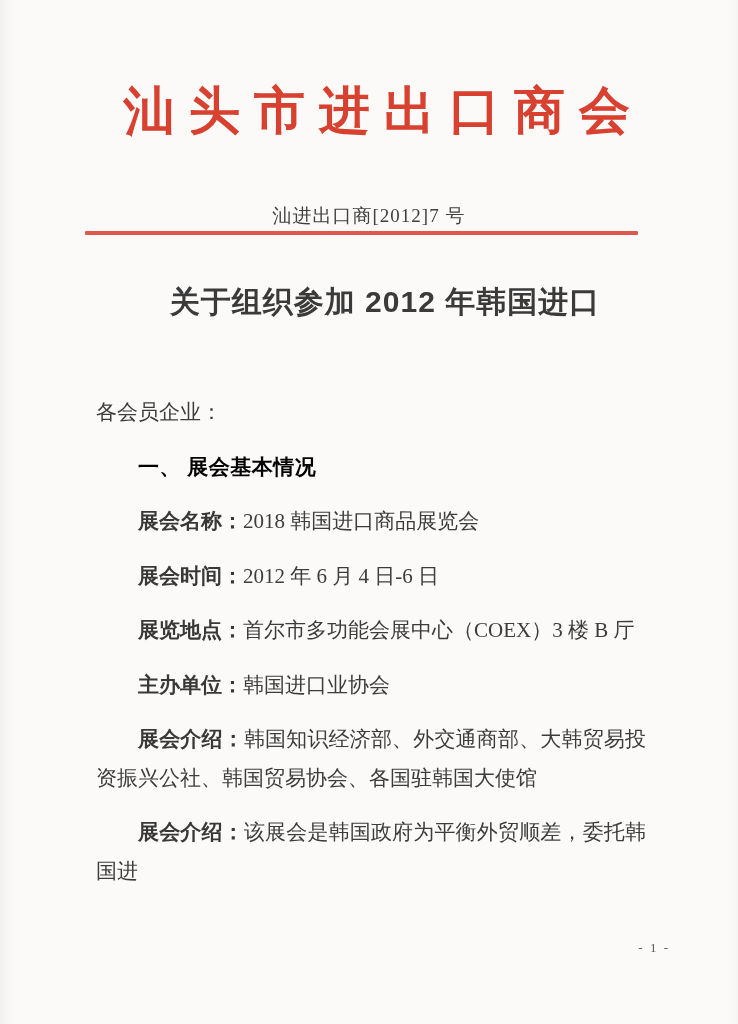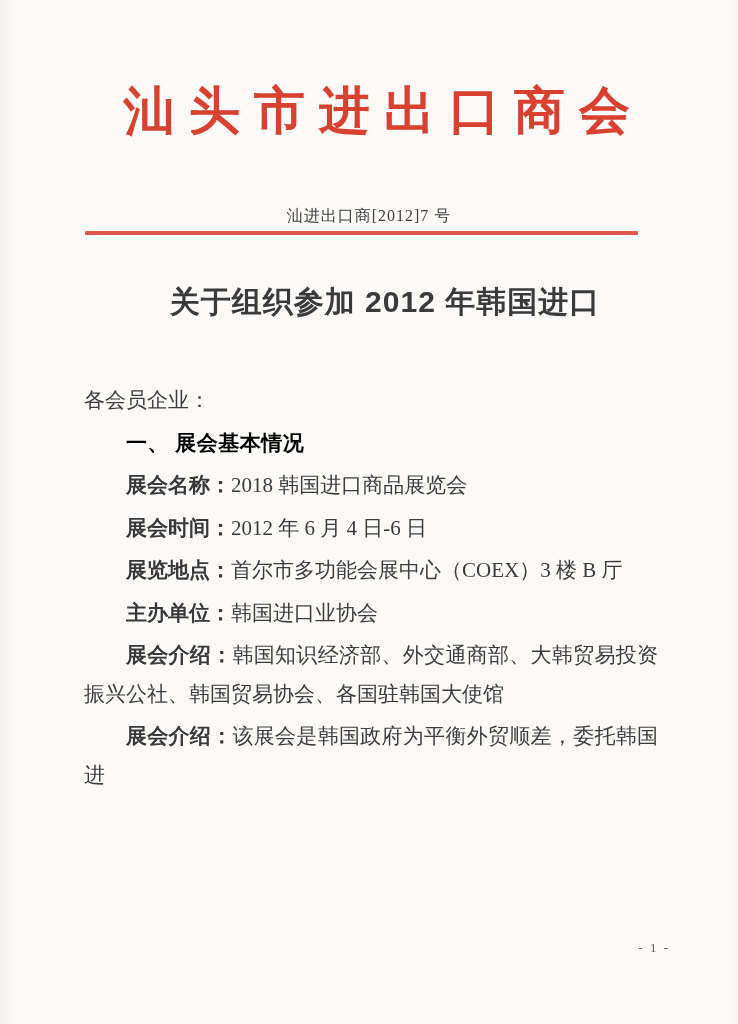--- a/index.html
+++ b/index.html
@@ -38,21 +38,21 @@
     line-height:62px;
     letter-spacing:14px;
     text-indent:14px; 
     color:#d8402f;
   }
 
   .doc-number{
     position:absolute; top:203px; left:0; width:100%;
     text-align:center;
     font-family: var(--serif);
-    font-size:16px;
+    font-size:19px;
     line-height:26px;
     color:#3f3f3f;
     letter-spacing:1px;
   }
 
   .red-rule{
     position:absolute; top:231px; left:85px;
     width:553px; height:4px;
     background:#df584e;
     border-radius:1px;
@@ -72,21 +72,21 @@
 
   .body-text{
     position:absolute; top:377px; left:80px;
     width:582px;
     font-family: var(--serif);
     font-size:21px;
     line-height:38.5px;
     color:#3c3c3c;
     text-align:justify;
   }
-  .body-text p{ margin:4px; }
+  .body-text p{ margin:16px; }
   .indent{ text-indent:2em; }
 
   .section-heading{
     font-family: var(--sans);
     font-weight:700;
     color:#000000;
     letter-spacing:0.5px;
   }
   .field-label{
     font-family: var(--sans);

